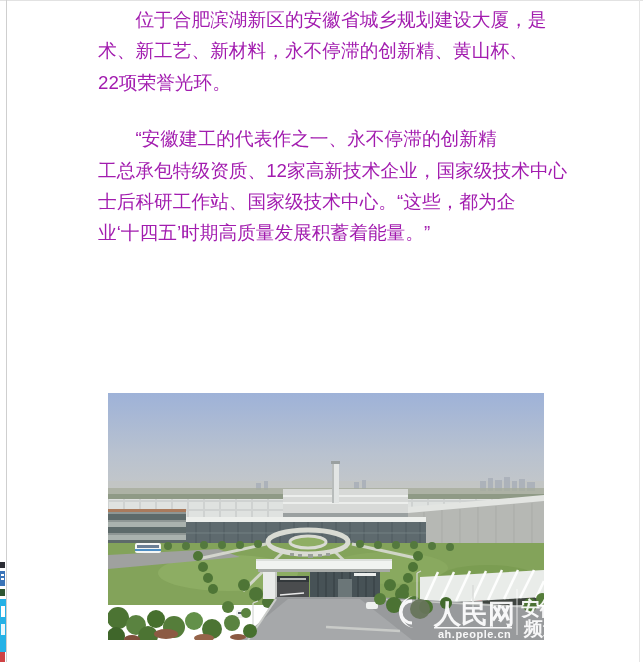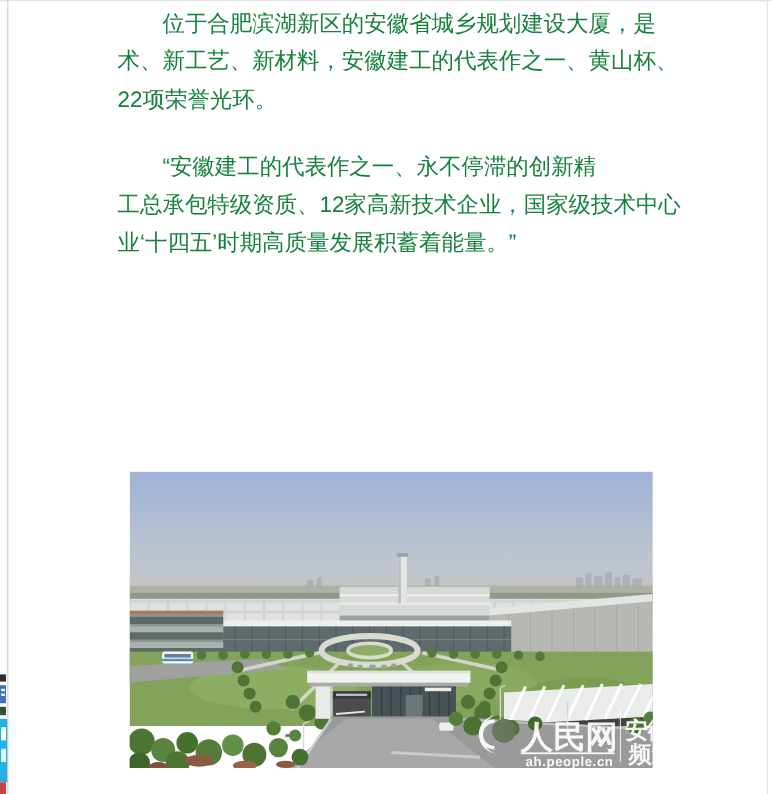--- a/index.html
+++ b/index.html
@@ -3,21 +3,21 @@
 <meta charset="utf-8">
 <style>
   html,body{margin:0;padding:0;background:#ffffff;}
   body{font-family:"Liberation Sans",sans-serif;}
   .canvas{position:relative;width:643px;height:662px;background:#ffffff;overflow:hidden;}
   .border-top{position:absolute;left:0;top:0;width:643px;height:1px;background:#e2e2e2;}
   .border-left{position:absolute;left:6px;top:0;width:1px;height:662px;background:#cfcfcf;}
   .border-right{position:absolute;left:639px;top:0;width:1px;height:662px;background:#e5e5e5;}
 
   
-  .article{position:absolute;left:98px;top:4px;width:456px;color:#15803d;
+  .article{position:absolute;left:98px;top:4px;width:456px;color:#a21caf;
            font-size:18.7px;line-height:31.4px;}
   .para{margin:0 0 25px 0;}
   .tline{display:block;white-space:pre;}
   .tline.indent{text-indent:2em;}
 
   
   .photo{position:absolute;left:108px;top:393px;width:356px;height:247px;margin:0;}
   .photo svg{display:block;}
 
   
@@ -48,26 +48,27 @@
   <div class="share-frag frag-3"></div>
   <div class="share-frag frag-4">
       <i></i>
       <em></em>
     </div>
   <div class="share-frag frag-5"></div>
 
   <div class="article">
     <p class="para">
       <span class="tline indent">位于合肥滨湖新区的安徽省城乡规划建设大厦，是</span>
-      <span class="tline">术、新工艺、新材料，安徽建工的代表作之一、黄山杯、</span>
+      <span class="tline">术、新工艺、新材料，永不停滞的创新精、黄山杯、</span>
       <span class="tline">22项荣誉光环。</span>
     </p>
     <p class="para">
       <span class="tline indent">“安徽建工的代表作之一、永不停滞的创新精</span>
       <span class="tline">工总承包特级资质、12家高新技术企业，国家级技术中心</span>
+      <span class="tline">士后科研工作站、国家级技术中心。“这些，都为企</span>
       <span class="tline">业‘十四五’时期高质量发展积蓄着能量。”</span>
     </p>
   </div>
 
   <figure class="photo">
     <svg width="436" height="247" viewBox="0 0 436 247" xmlns="http://www.w3.org/2000/svg">
       <defs>
         <linearGradient id="sky" x1="0" y1="0" x2="0" y2="1">
           <stop offset="0" stop-color="#9eb2d8"></stop>
           <stop offset="0.55" stop-color="#b9c2cf"></stop>

